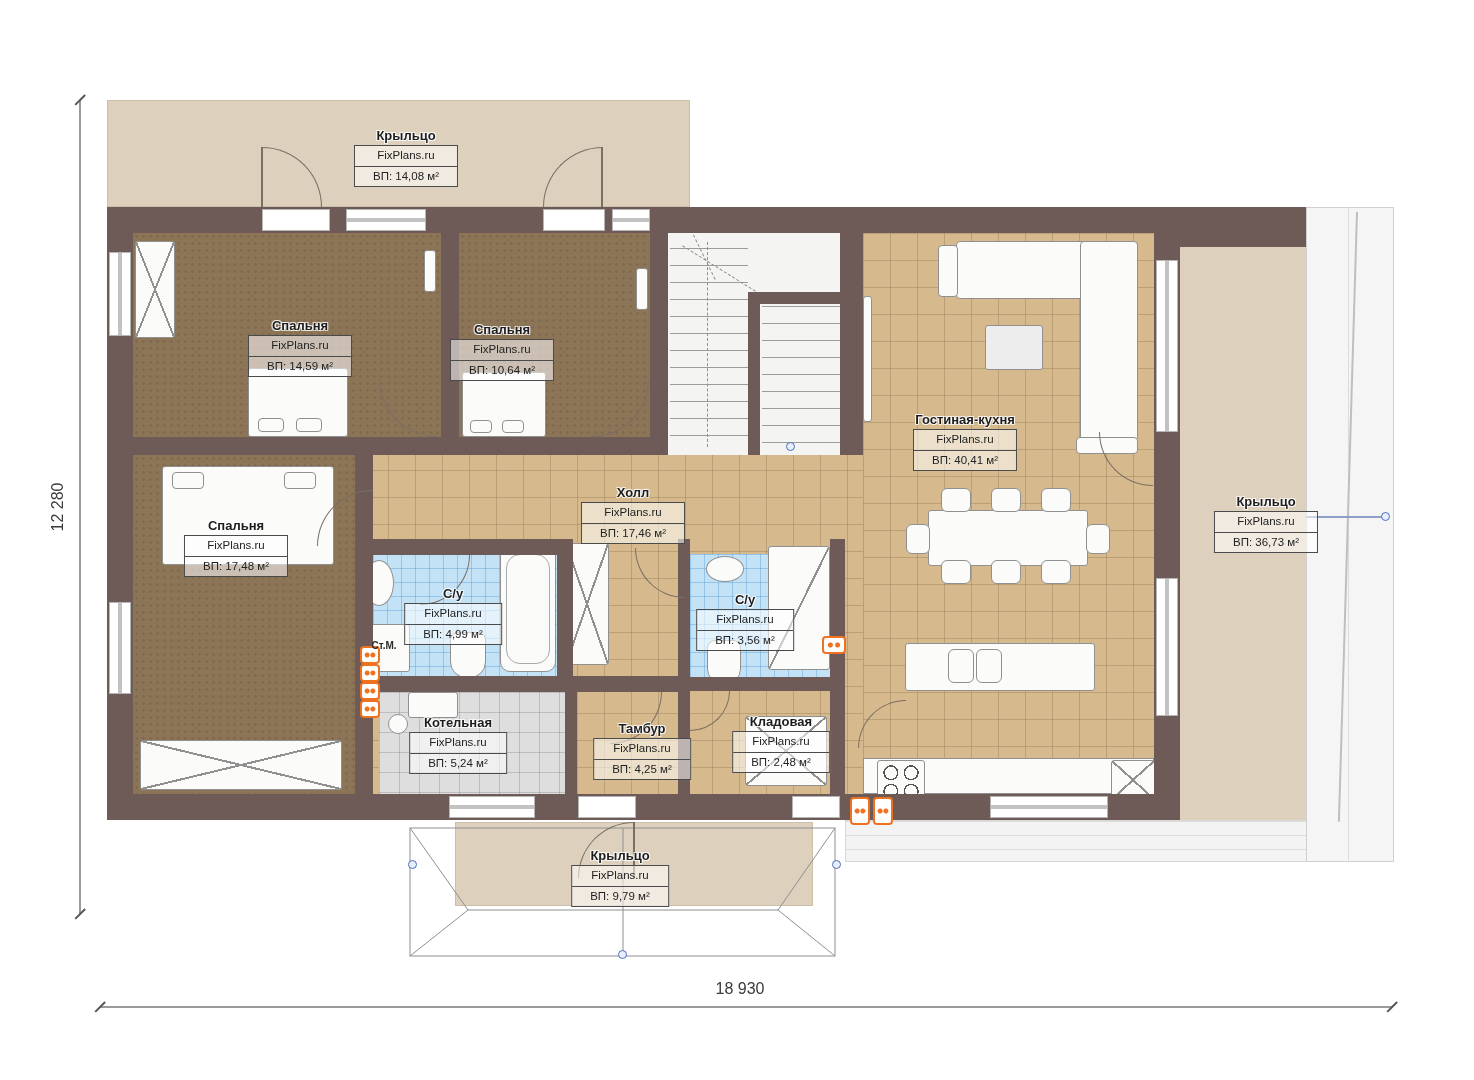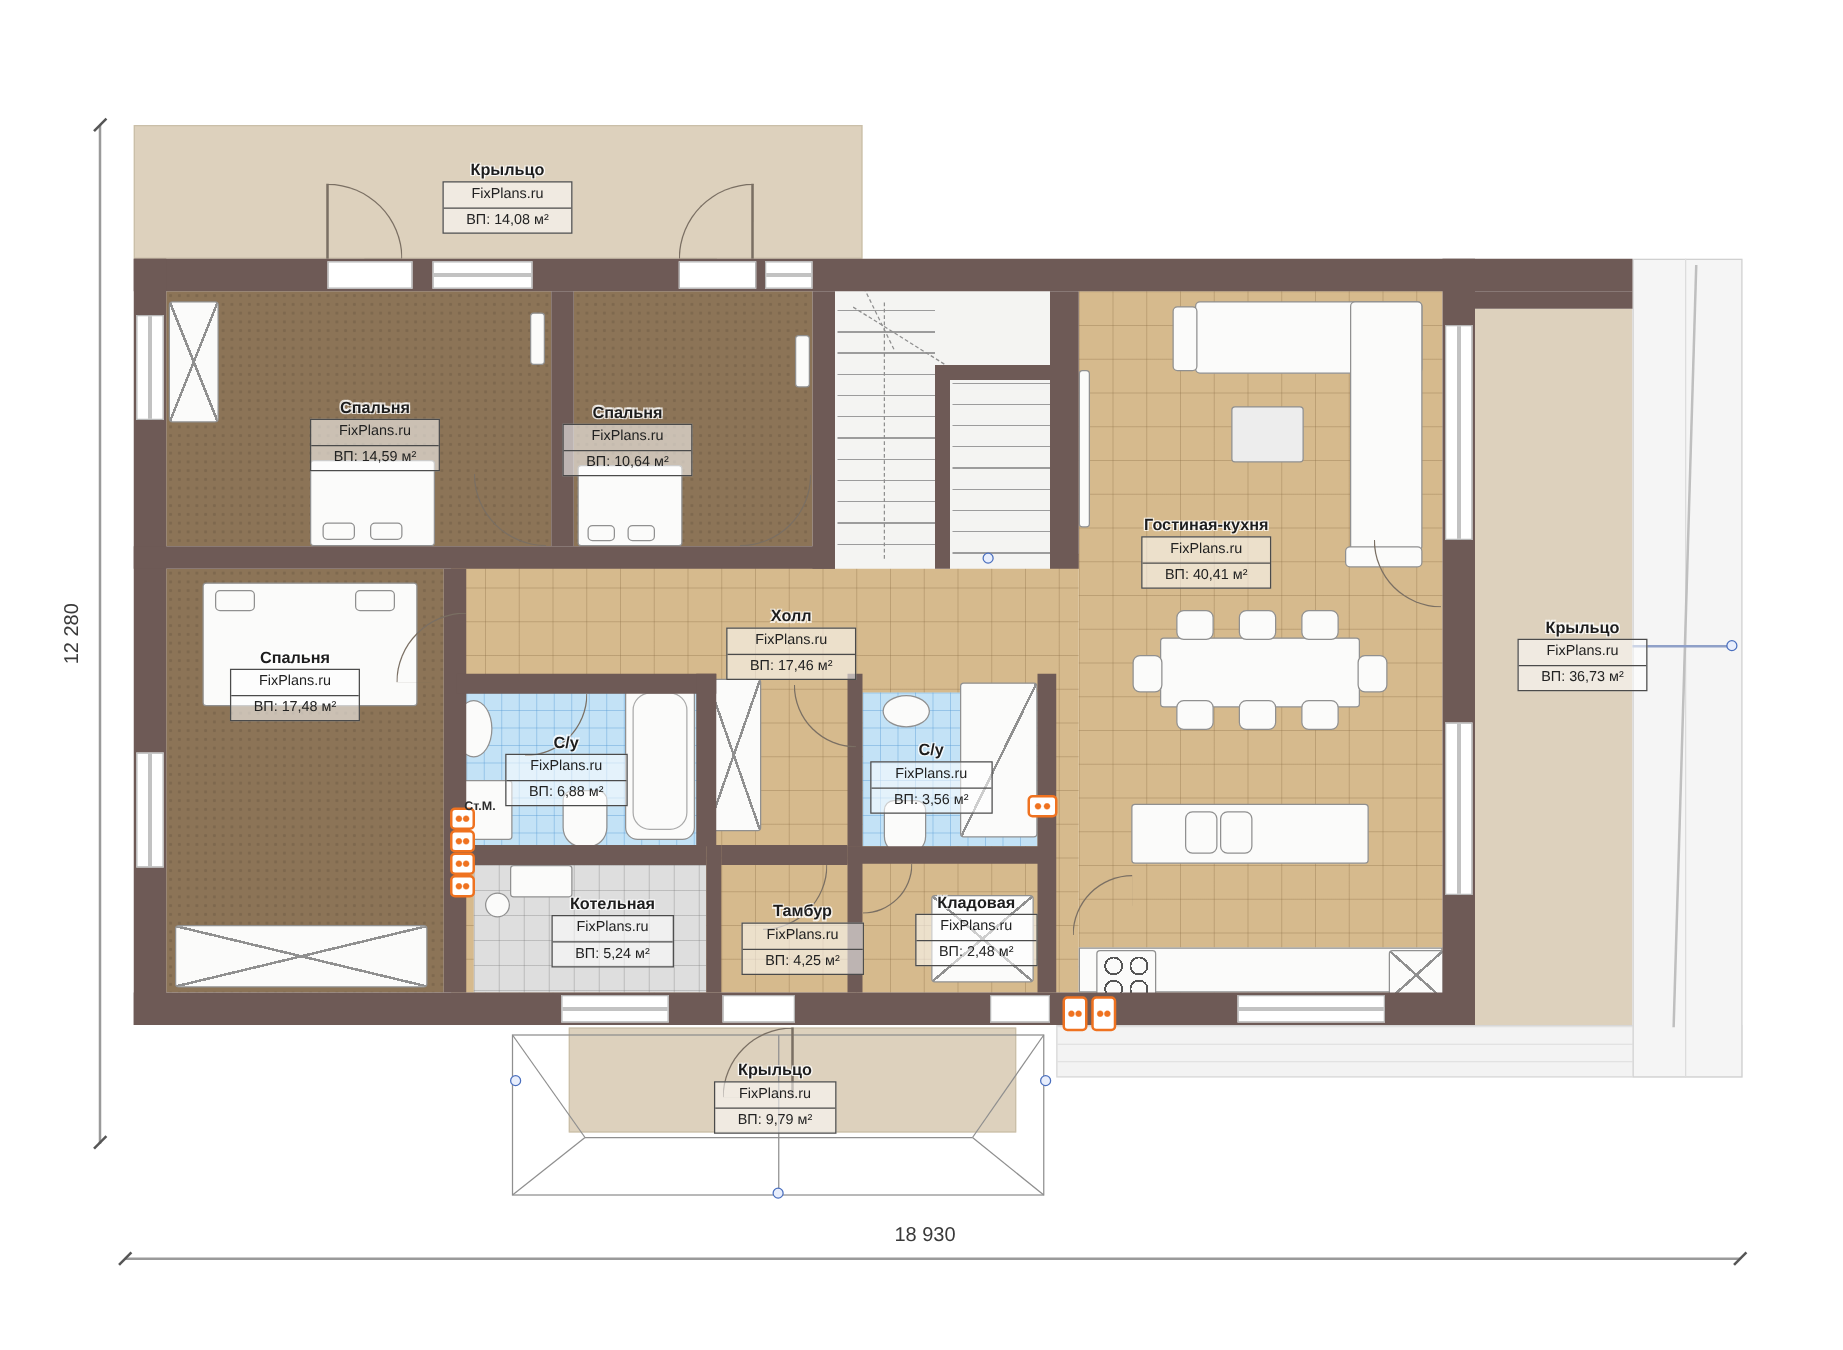--- a/index.html
+++ b/index.html
@@ -291,33 +291,33 @@
     <div class="rbox">
       <div class="rrow">FixPlans.ru</div>
       <div class="rrow">ВП: 36,73 м²</div>
     </div>
   </div>
 
   <div class="rlabel" style="left:453px;top:586px;">
     <div class="rname">С/у</div>
     <div class="rbox">
       <div class="rrow">FixPlans.ru</div>
-      <div class="rrow">ВП: 6,88 м²</div>
+      <div class="rrow">ВП: 4,99 м²</div>
     </div>
   </div>
 
   <div class="rlabel" style="left:745px;top:592px;">
     <div class="rname">С/у</div>
     <div class="rbox">
       <div class="rrow">FixPlans.ru</div>
       <div class="rrow">ВП: 3,56 м²</div>
     </div>
   </div>
 
-  <div class="rlabel" style="left:490px;top:715px;">
+  <div class="rlabel" style="left:458px;top:715px;">
     <div class="rname">Котельная</div>
     <div class="rbox">
       <div class="rrow">FixPlans.ru</div>
       <div class="rrow">ВП: 5,24 м²</div>
     </div>
   </div>
 
   <div class="rlabel" style="left:642px;top:721px;">
     <div class="rname">Тамбур</div>
     <div class="rbox">

